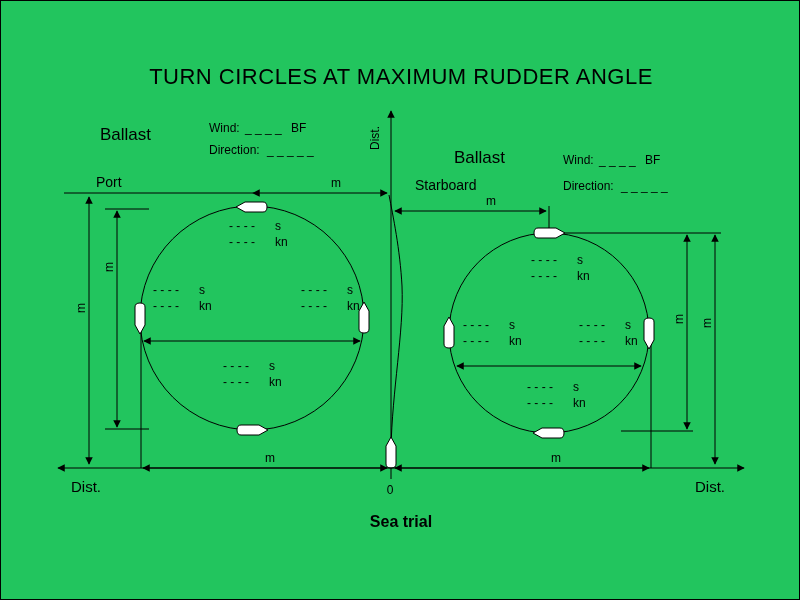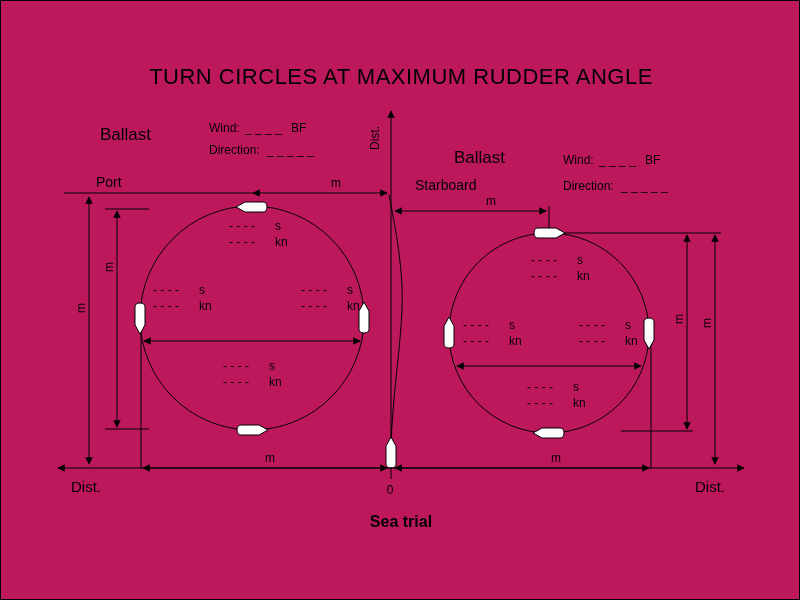--- a/index.html
+++ b/index.html
@@ -1,18 +1,18 @@
 <!DOCTYPE html>
 <html><head>
 <meta charset="utf-8">
 <style>
   html,body{margin:0;padding:0;background:#fff;}
   .frame{
     width:798px;height:598px;border:1px solid #000;
-    background:#be185d;position:relative;overflow:hidden;
+    background:#22c55e;position:relative;overflow:hidden;
   }
   svg{display:block;}
   svg text{
     font-family:"Liberation Sans","DejaVu Sans",sans-serif;
     fill:#000;
   }
   .title-text{font-size:22px;letter-spacing:0.5px;}
   .cond{font-size:17px;}
   .side{font-size:14px;}
   .small{font-size:12px;}

